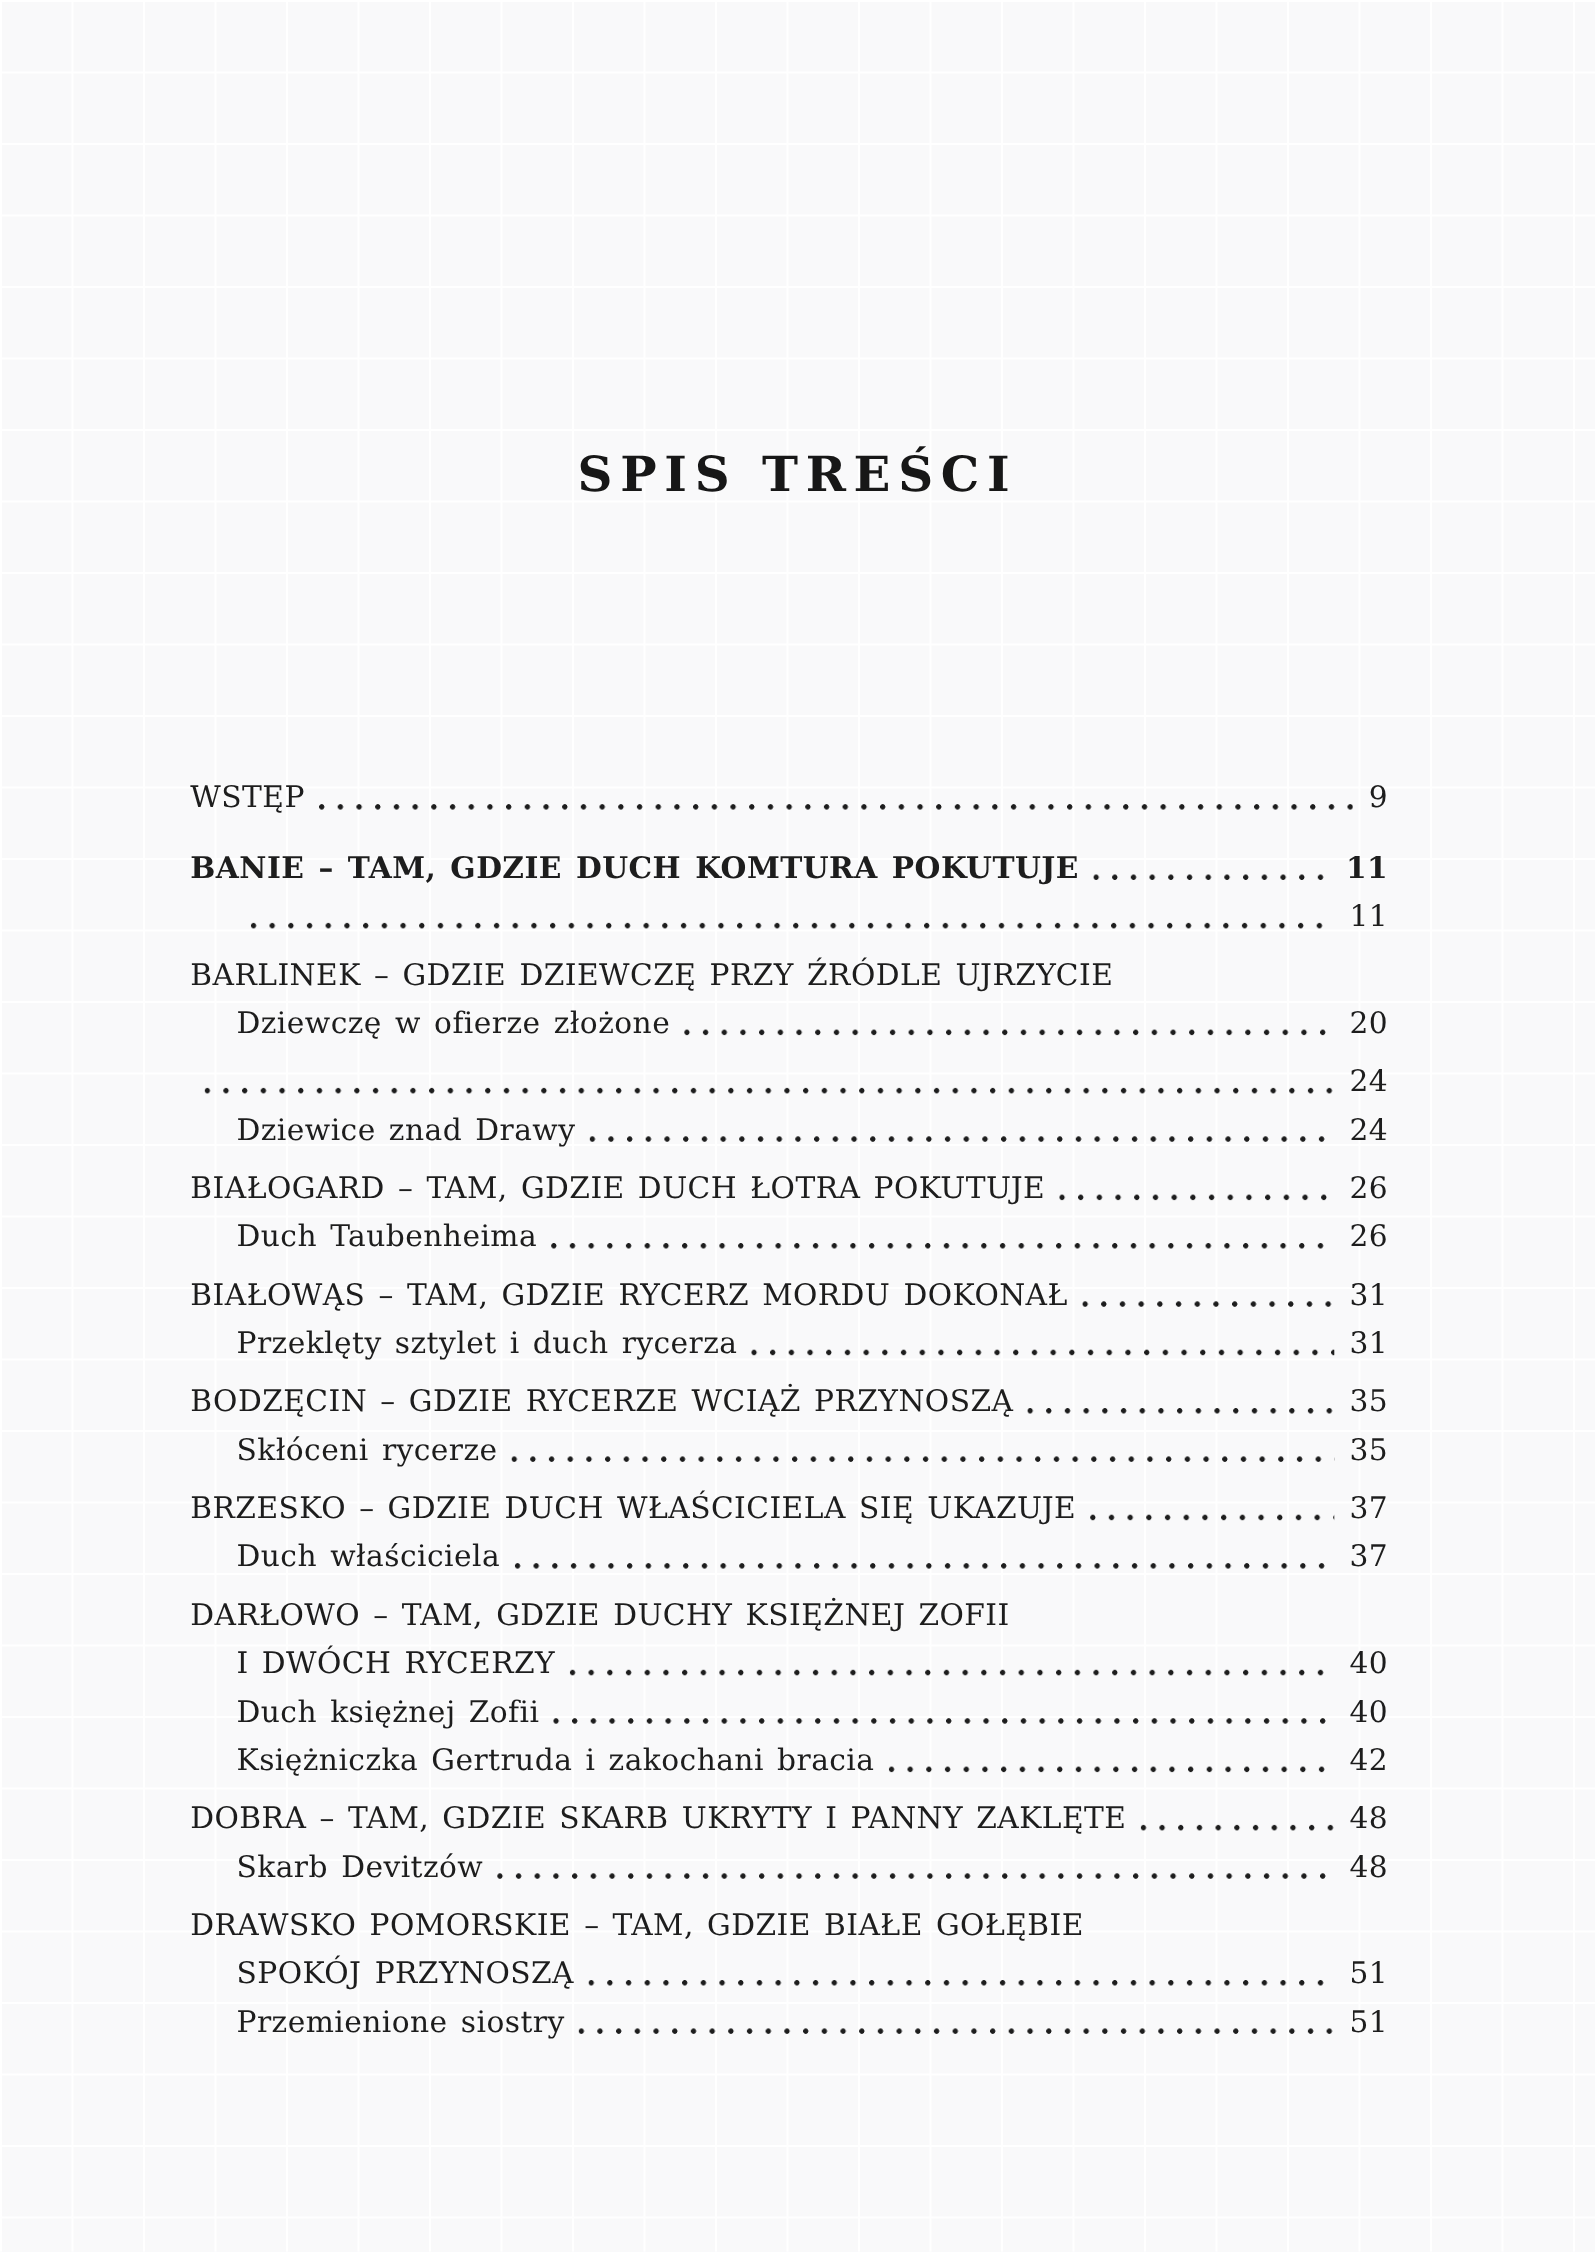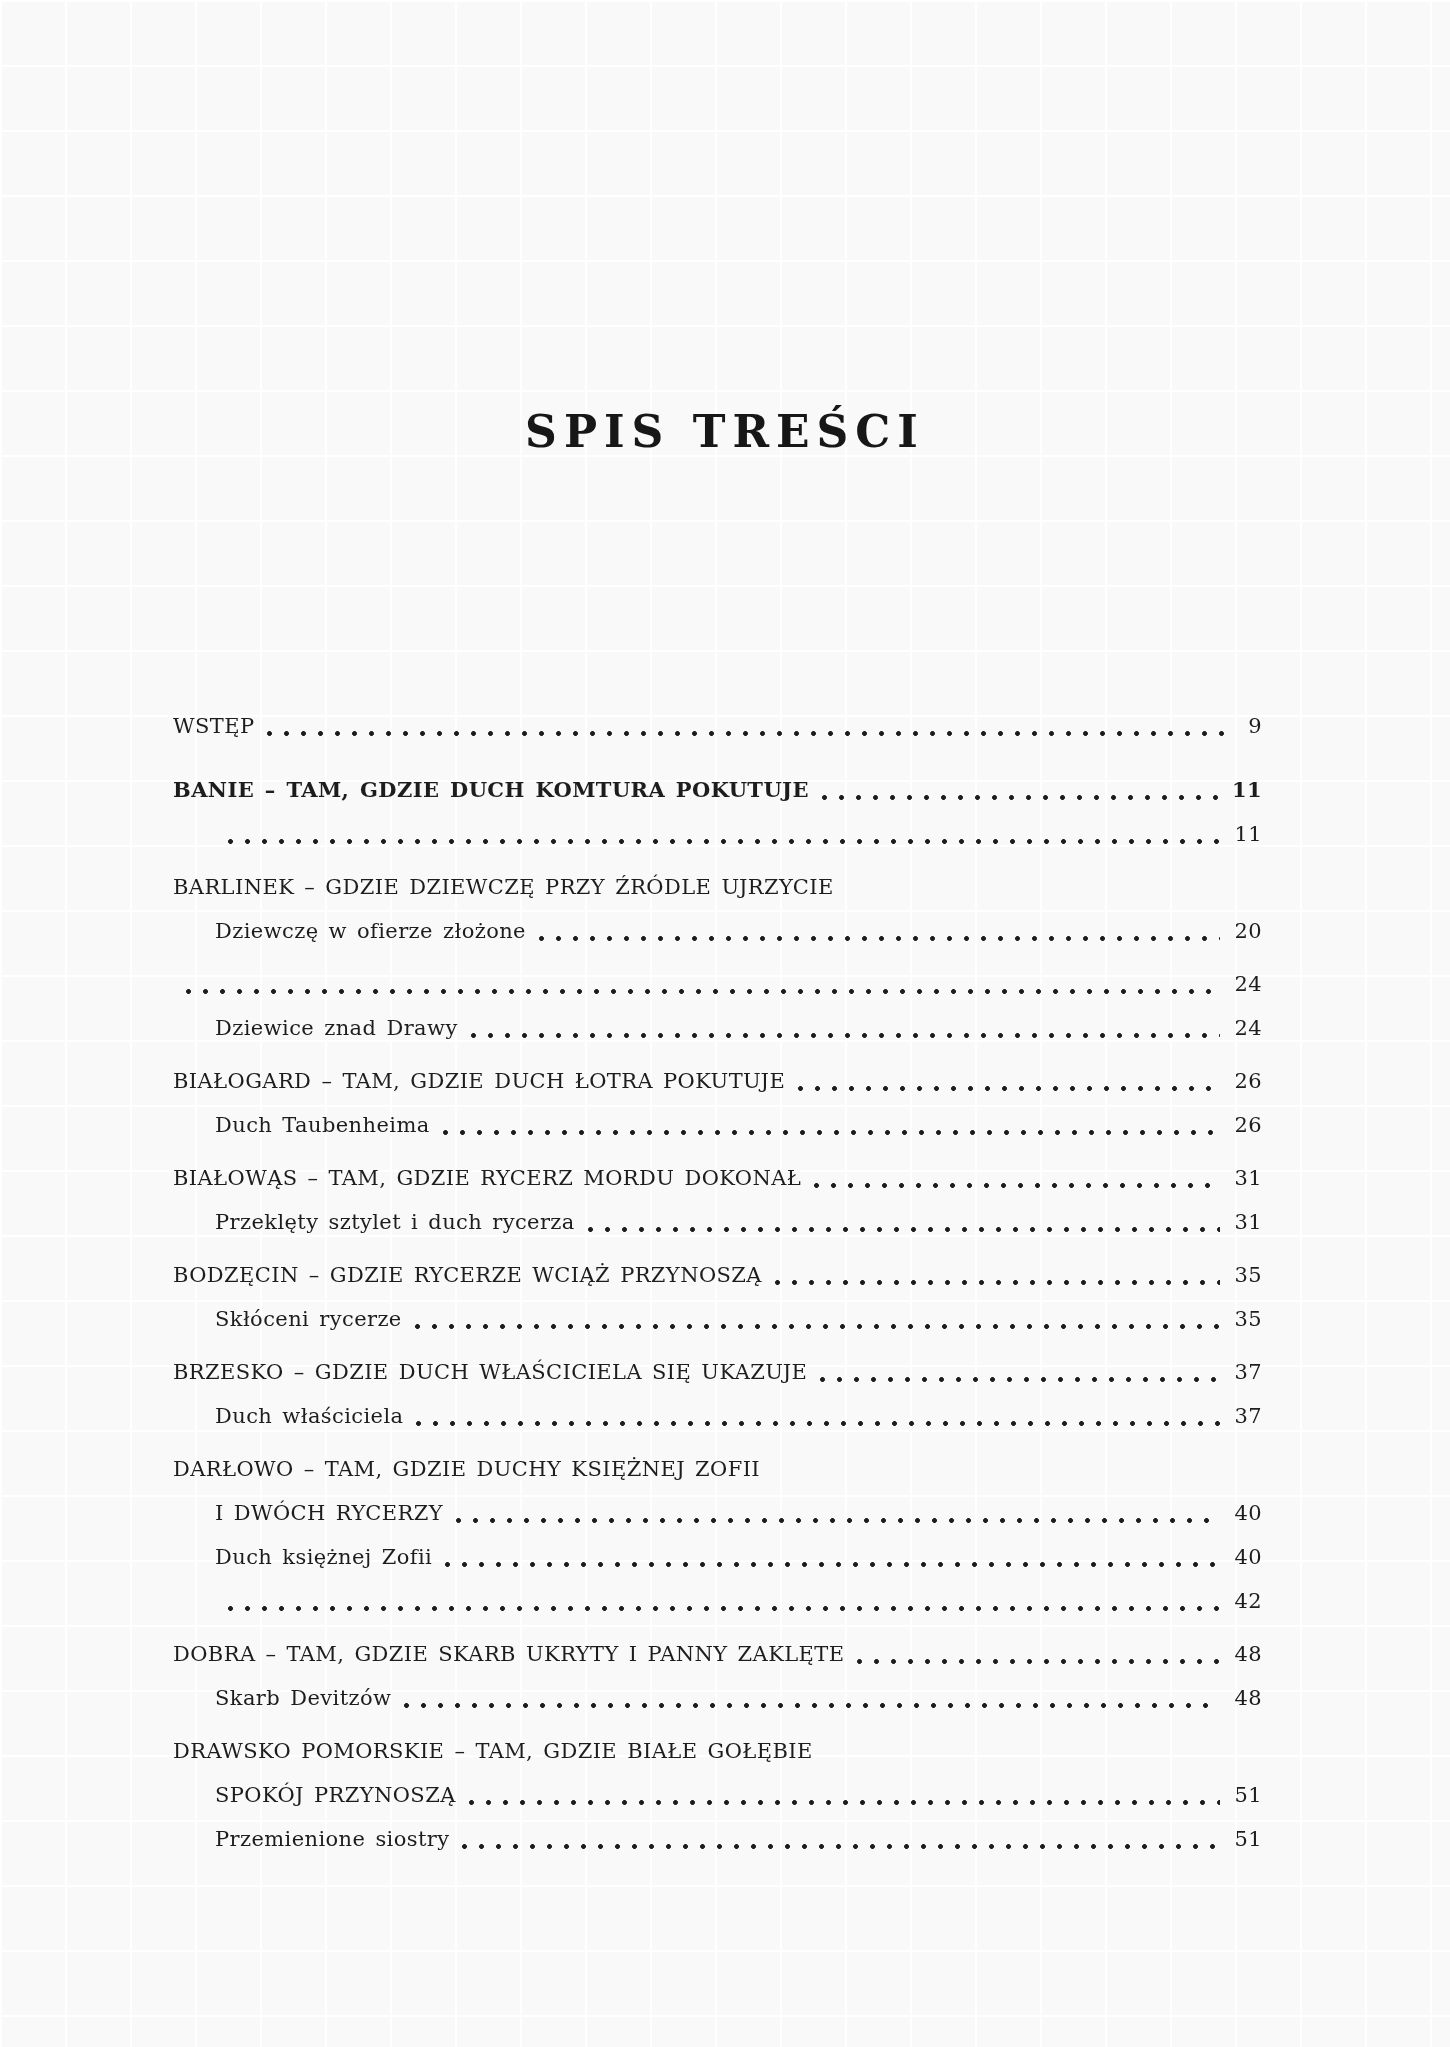--- a/index.html
+++ b/index.html
@@ -34,21 +34,21 @@
   }
   .toc {
     position: absolute;
     top: 704px;
     left: 173px;
     right: 188px;
   }
   .toc-row {
     display: flex;
     align-items: baseline;
-    font-size: 21px;
+    font-size: 27px;
     line-height: 44px;
     height: 44px;
     letter-spacing: 0.4px;
     word-spacing: 3px;
     white-space: nowrap;
   }
   .toc-row--main { margin-top: 9px; }
   .toc-row--main.toc-row--first { margin-top: 0; }
   .toc-row--gap-lg { margin-top: 20px; font-weight: bold; }
   .toc-row--sub, .toc-row--cont { padding-left: 42px; }
@@ -173,20 +173,21 @@
     <span class="toc-page">40</span>
   </div>
 
   <div class="toc-row toc-row--sub">
     <span class="toc-label">Duch księżnej Zofii</span>
     <span class="toc-leader"></span>
     <span class="toc-page">40</span>
   </div>
 
   <div class="toc-row toc-row--sub">
+    <span class="toc-label">Księżniczka Gertruda i zakochani bracia</span>
     <span class="toc-leader"></span>
     <span class="toc-page">42</span>
   </div>
 
   <div class="toc-row toc-row--main">
     <span class="toc-label">DOBRA – TAM, GDZIE SKARB UKRYTY I PANNY ZAKLĘTE</span>
     <span class="toc-leader"></span>
     <span class="toc-page">48</span>
   </div>
 

